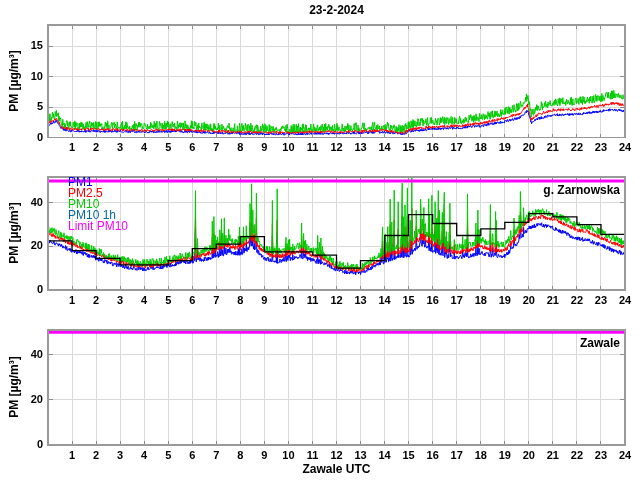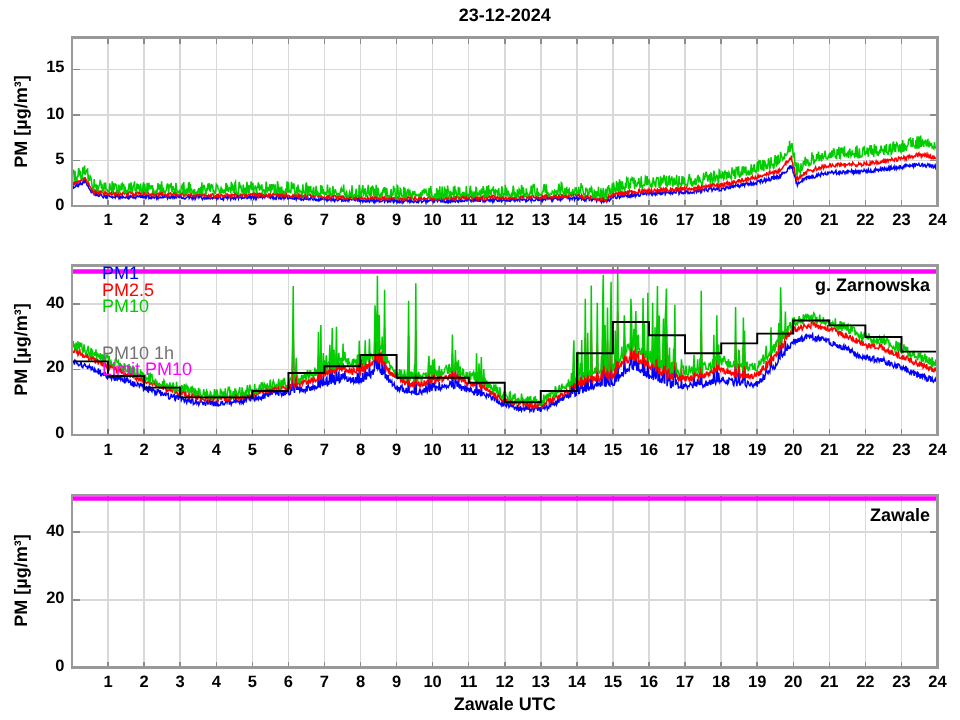--- a/index.html
+++ b/index.html
@@ -296,34 +296,34 @@
           <line x1="625" y1="354.80392156862746" x2="620" y2="354.80392156862746"></line>
         </g>
         <line x1="48" y1="332.2549019607843" x2="625" y2="332.2549019607843" stroke="#ff00ff" stroke-width="3"></line>
         <rect x="48" y="330" width="577" height="115" fill="none" stroke="#999999" stroke-width="1.5" shape-rendering="crispEdges"></rect>
       </g>
       <clipPath id="clip2">
         <rect x="48" y="330" width="577" height="115"></rect>
       </clipPath>
     </svg>
 
-  <div class="title">23-12-2024</div>
+  <div class="title">23-2-2024</div>
 
   <div class="ylabel" style="top:81px">PM [µg/m³]</div>
   <div class="ylabel" style="top:233px">PM [µg/m³]</div>
   <div class="ylabel" style="top:387px">PM [µg/m³]</div>
 
   <div class="station" style="top:336px">Zawale</div>
   <div class="station" style="top:183px">g. Zarnowska</div>
 
   <div id="legend">
     <div class="legend-entry" style="color: rgb(0, 0, 255);">PM1</div>
     <div class="legend-entry" style="color: rgb(255, 0, 0);">PM2.5</div>
     <div class="legend-entry" style="color: rgb(0, 204, 0);">PM10</div>
-    <div class="legend-entry" style="color: #737373; margin-top: 20px;">PM10 1h</div>
+    <div class="legend-entry" style="color: #0369a1;">PM10 1h</div>
     <div class="legend-entry" style="color: rgb(255, 0, 255);">Limit PM10</div>
   </div>
 
   <div class="xlabel">Zawale UTC</div>
 <div class="tick xtick" style="left: 62.0417px; top: 141px;">1</div>
     <div class="tick xtick" style="left: 86.0833px; top: 141px;">2</div>
     <div class="tick xtick" style="left: 110.125px; top: 141px;">3</div>
     <div class="tick xtick" style="left: 134.167px; top: 141px;">4</div>
     <div class="tick xtick" style="left: 158.208px; top: 141px;">5</div>
     <div class="tick xtick" style="left: 182.25px; top: 141px;">6</div>

